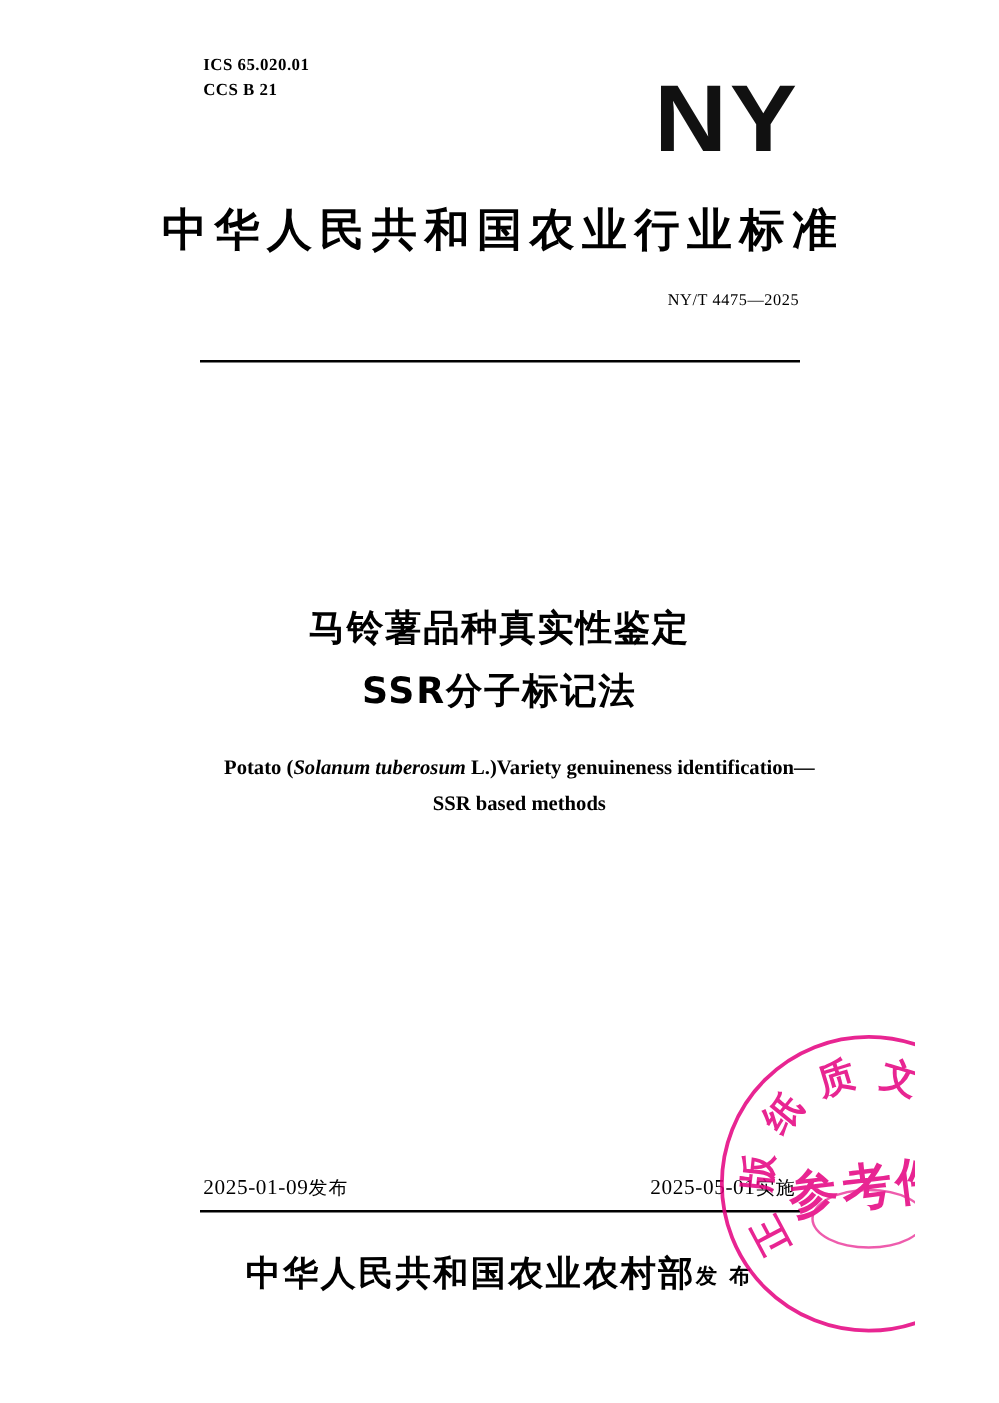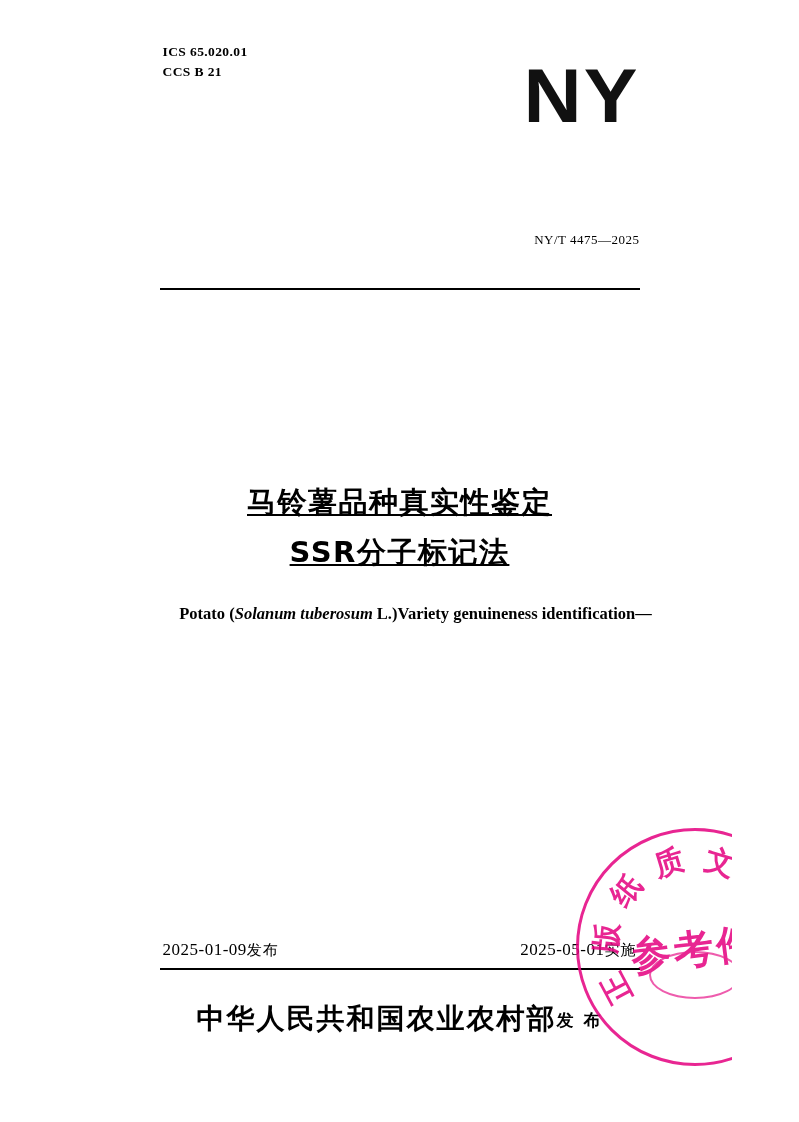--- a/index.html
+++ b/index.html
@@ -89,21 +89,20 @@
     position: absolute;
     left: 0;
     right: 0;
     top: 478px;
     text-align: center;
     font-family: "DejaVu Sans", sans-serif;
     font-weight: bold;
     font-size: 29px;
     line-height: 1.72;
     letter-spacing: 1.5px;
-    text-decoration: underline;
   }
   .title-cn .line { display: block; }
 
   
   .title-en {
     position: absolute;
     left: 0;
     right: 0;
     top: 600px;
     text-align: center;
@@ -229,32 +228,34 @@
 
 <div class="page">
 
   <div class="codes">
     <div>ICS 65.020.01</div>
     <div>CCS B 21</div>
   </div>
 
   <div class="ny-mark">NY</div>
 
+  <div class="national-title">中华人民共和国农业行业标准</div>
 
   <div class="std-number">NY/T 4475—2025</div>
 
   <div class="rule-top"></div>
 
   <div class="title-cn">
     <span class="line">马铃薯品种真实性鉴定</span>
     <span class="line">SSR分子标记法</span>
   </div>
 
   <div class="title-en">
     <span class="line"><span>Potato (</span><span class="ital">Solanum tuberosum</span><span> L.)Variety genuineness identification—</span></span>
+    <span class="line">SSR based methods</span>
   </div>
 
   <div class="rule-bottom"></div>
 
   <div class="issue-date"><span>2025-01-09</span><span class="cn">发布</span></div>
 
   <div class="impl-date"><span>2025-05-01</span><span class="cn">实施</span></div>
 
   <div class="issuer"><span>中华人民共和国农业农村部</span><span class="issue-word">发 布</span></div>
 

